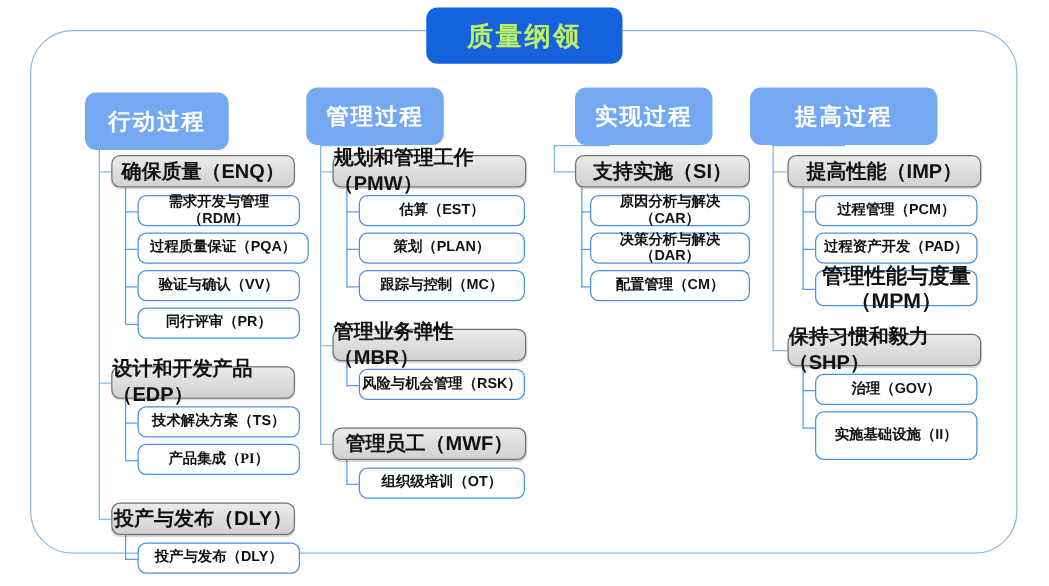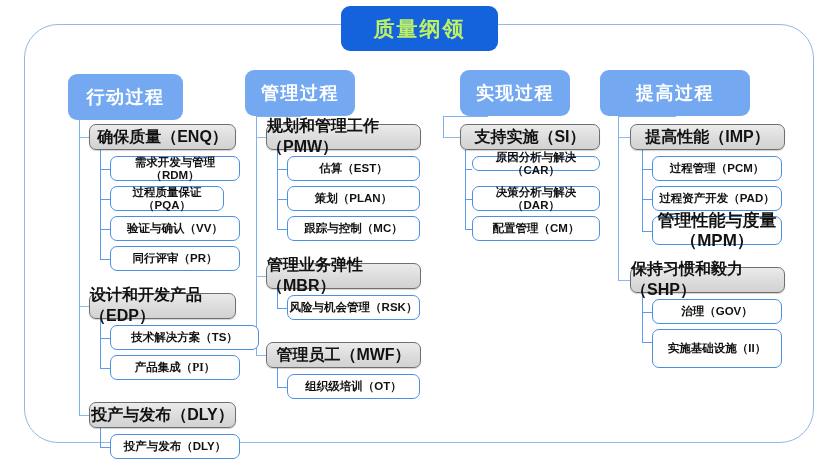--- a/index.html
+++ b/index.html
@@ -105,30 +105,30 @@
   <div class="root-title">质量纲领</div>
 
   <div id="nodes">
       <div class="cat" style="left: 68px; top: 74px; width: 115px;">行动过程</div>
       <div class="ln v trunk" style="left: 125.5px; top: 116px; height: 0px;"></div>
       <div class="ln h trunk" style="left: 79px; top: 116px; width: 47.9px;"></div>
       <div class="l2" style="left: 89px; top: 124px; width: 147px;">确保质量（ENQ）</div>
       <div class="ln h" style="left: 79px; top: 137px; width: 10px; background: rgb(143, 185, 232);"></div>
       <div class="l3" style="left: 110px; top: 156px; width: 130px; height: 25px;">需求开发与管理（RDM）</div>
       <div class="ln h" style="left: 100px; top: 168.5px; width: 10px;"></div>
-      <div class="l3" style="left: 110px; top: 186px; width: 114px; height: 25px;">过程质量保证（PQA）</div>
+      <div class="l3" style="left: 110px; top: 186px; width: 137px; height: 25px;">过程质量保证（PQA）</div>
       <div class="ln h" style="left: 100px; top: 198.5px; width: 10px;"></div>
       <div class="l3" style="left: 110px; top: 216px; width: 130px; height: 25px;">验证与确认（VV）</div>
       <div class="ln h" style="left: 100px; top: 228.5px; width: 10px;"></div>
       <div class="l3" style="left: 110px; top: 246px; width: 130px; height: 25px;">同行评审（PR）</div>
       <div class="ln h" style="left: 100px; top: 258.5px; width: 10px;"></div>
       <div class="ln v" style="left: 100px; top: 150px; height: 109.9px;"></div>
       <div class="l2" style="left: 89px; top: 293px; width: 147px;">设计和开发产品（EDP）</div>
       <div class="ln h" style="left: 79px; top: 306px; width: 10px; background: rgb(143, 185, 232);"></div>
-      <div class="l3" style="left: 110px; top: 325px; width: 149px; height: 25px;">技术解决方案（TS）</div>
+      <div class="l3" style="left: 110px; top: 325px; width: 130px; height: 25px;">技术解决方案（TS）</div>
       <div class="ln h" style="left: 100px; top: 337.5px; width: 10px;"></div>
       <div class="l3" style="left: 110px; top: 355px; width: 130px; height: 25px; font-family: Liberation Serif, serif;">产品集成（PI）</div>
       <div class="ln h" style="left: 100px; top: 367.5px; width: 10px;"></div>
       <div class="ln v" style="left: 100px; top: 319px; height: 49.9px;"></div>
       <div class="l2" style="left: 89px; top: 402px; width: 147px;">投产与发布（DLY）</div>
       <div class="ln h" style="left: 79px; top: 415px; width: 10px; background: rgb(143, 185, 232);"></div>
       <div class="l3" style="left: 110px; top: 434px; width: 130px; height: 25px;">投产与发布（DLY）</div>
       <div class="ln h" style="left: 100px; top: 446.5px; width: 10px;"></div>
       <div class="ln v" style="left: 100px; top: 428px; height: 19.9px;"></div>
       <div class="ln v trunk" style="left: 79px; top: 116px; height: 300.4px;"></div>
@@ -153,21 +153,21 @@
       <div class="ln h" style="left: 256px; top: 355px; width: 10px; background: rgb(143, 185, 232);"></div>
       <div class="l3" style="left: 287px; top: 374px; width: 133px; height: 25px;">组织级培训（OT）</div>
       <div class="ln h" style="left: 277px; top: 386.5px; width: 10px;"></div>
       <div class="ln v" style="left: 277px; top: 368px; height: 19.9px;"></div>
       <div class="ln v trunk" style="left: 256px; top: 116px; height: 240.4px;"></div>
       <div class="cat" style="left: 432px; top: 70px; width: 110px; margin-left: 28px;">实现过程</div>
       <div class="ln v trunk" style="left: 487px; top: 116px; height: 0px;"></div>
       <div class="ln h trunk" style="left: 443px; top: 116px; width: 45.4px;"></div>
       <div class="l2" style="left: 460px; top: 124px; width: 140px;">支持实施（SI）</div>
       <div class="ln h" style="left: 443px; top: 137px; width: 17px; background: rgb(143, 185, 232);"></div>
-      <div class="l3" style="left: 472px; top: 156px; width: 128px; height: 15px;">原因分析与解决（CAR）</div>
+      <div class="l3" style="left: 472px; top: 156px; width: 128px; height: 25px;">原因分析与解决（CAR）</div>
       <div class="ln h" style="left: 465px; top: 168.5px; width: 7px;"></div>
       <div class="l3" style="left: 472px; top: 186px; width: 128px; height: 25px;">决策分析与解决（DAR）</div>
       <div class="ln h" style="left: 465px; top: 198.5px; width: 7px;"></div>
       <div class="l3" style="left: 472px; top: 216px; width: 128px; height: 25px;">配置管理（CM）</div>
       <div class="ln h" style="left: 465px; top: 228.5px; width: 7px;"></div>
       <div class="ln v" style="left: 465px; top: 150px; height: 79.9px;"></div>
       <div class="ln v trunk" style="left: 443px; top: 116px; height: 22.4px;"></div>
       <div class="cat" style="left: 600px; top: 70px; width: 150px;">提高过程</div>
       <div class="ln v trunk" style="left: 675px; top: 116px; height: 0px;"></div>
       <div class="ln h trunk" style="left: 618px; top: 116px; width: 58.4px;"></div>

